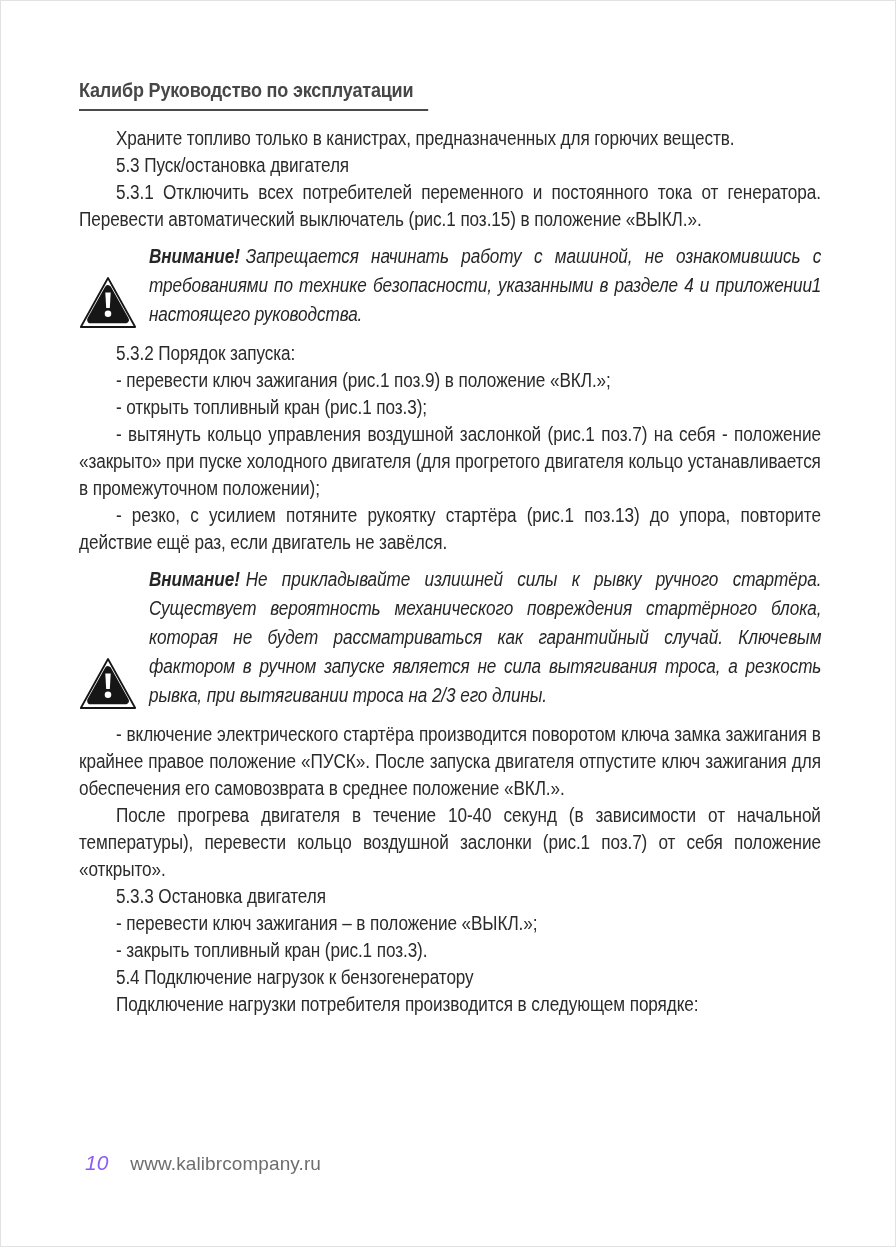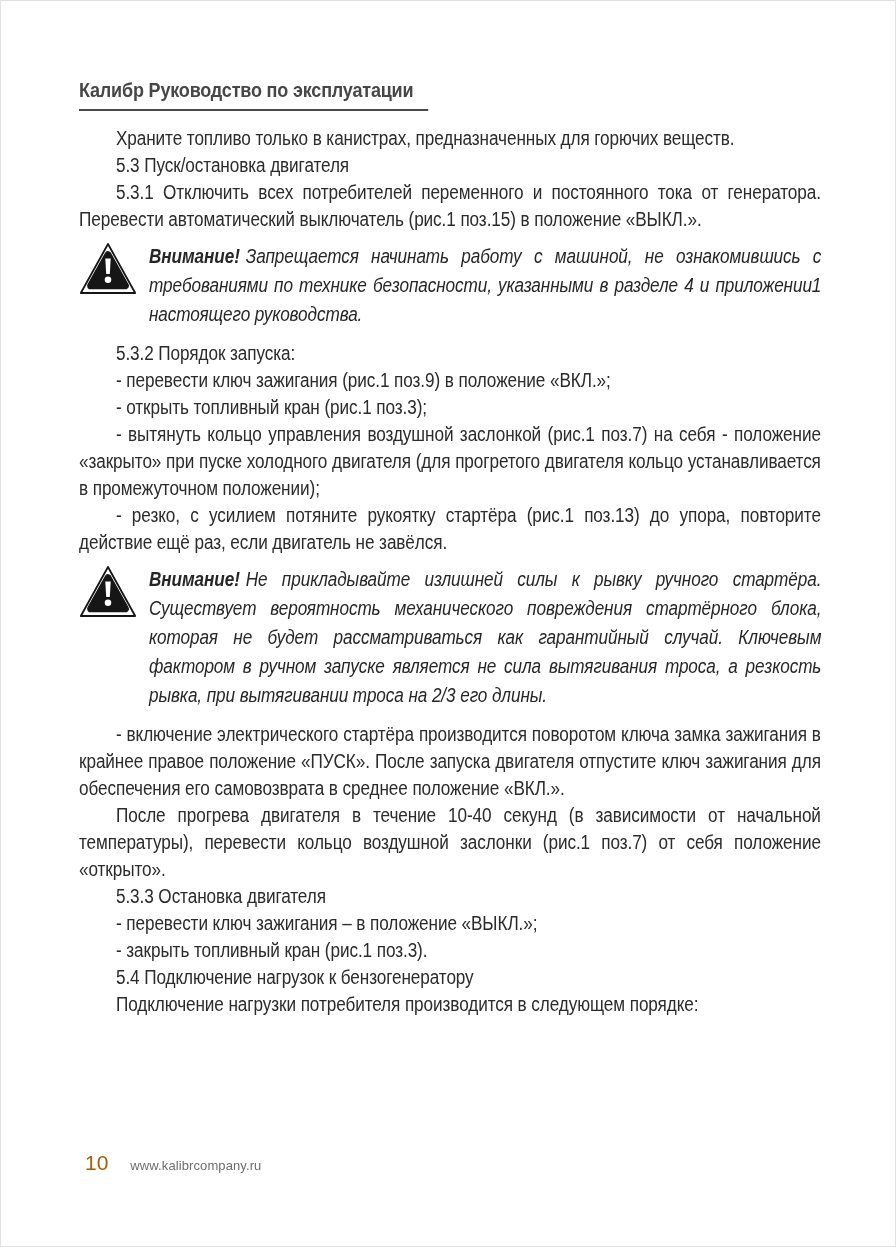--- a/index.html
+++ b/index.html
@@ -43,21 +43,21 @@
     text-indent: 42px;
     letter-spacing: -0.1px;
     width: 843px;            
     transform: scaleX(0.88);
     transform-origin: left top;
   }
 
   
   .warning {
     display: flex;
-    align-items: flex-start;
+    align-items: flex-end;
     margin: 9px 0 11px 0;
   }
   .warning.v-center { align-items: center; }
   .warning .icon-wrap {
     flex: 0 0 58px;
     width: 58px;
     margin-right: 12px;
   }
   .warning .icon-wrap svg { display: block; width: 58px; height: 53px; }
   .warning .wtext {
@@ -80,25 +80,26 @@
   
   .footer {
     position: absolute;
     left: 84px;
     top: 1150px;
     display: flex;
     align-items: baseline;
   }
   .footer .pnum {
     font-size: 21px;
-    color: #a16207;
+    color: #8b5cf6;
     margin-right: 22px;
+    font-style: italic;
   }
   .footer .url {
-    font-size: 13px;
+    font-size: 19px;
     color: #6e6e6e;
     letter-spacing: 0.1px;
   }
 </style>
 </head>
 <body>
 
 <div class="page">
 
   <div class="doc-header">Калибр Руководство по эксплуатации</div>

